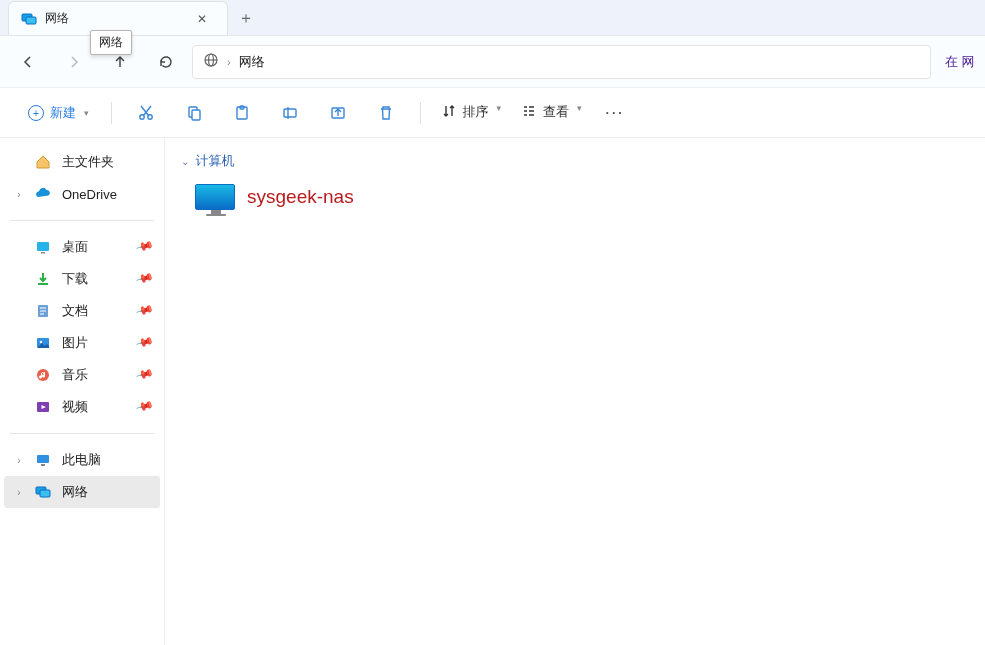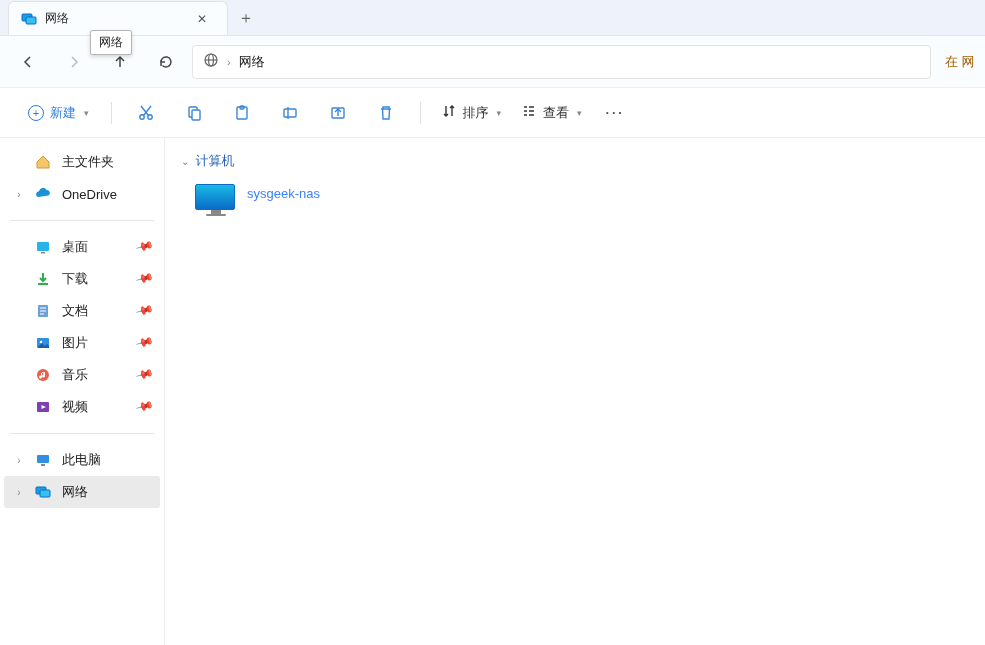--- a/index.html
+++ b/index.html
@@ -15,50 +15,50 @@
 
     .tooltip { position:absolute; top:30px; left:90px; background:#fff; border:1px solid #b5b5b5; border-radius:2px; padding:3px 8px; font-size:12px; box-shadow:0 2px 4px rgba(0,0,0,.15); z-index:50; }
 
     
     .navbar { height: 52px; background:#fafdff; display:flex; align-items:center; gap:6px; padding:0 8px; border-bottom:1px solid #eee; }
     .nav-btn { width:40px; height:36px; display:flex; align-items:center; justify-content:center; color:#555; border-radius:4px; font-size:15px; }
     .nav-btn.disabled { color:#b0b0b0; }
     .addr { flex:1; height:34px; border:1px solid #e3e3e3; border-radius:4px; display:flex; align-items:center; gap:8px; padding:0 10px; background:#fff; }
     .addr-sep { color:#888; font-size:11px; }
     .addr-crumb { font-size:13px; color:#1a1a1a; }
-    .search-hint { width:40px; font-size:13px; color:#a16207; padding-left:8px; }
+    .search-hint { width:40px; font-size:13px; color:#4c1d95; padding-left:8px; }
 
     
     .toolbar { height:50px; display:flex; align-items:center; gap:4px; padding:0 18px; border-bottom:1px solid #ededed; }
     .tb-new { display:flex; align-items:center; gap:6px; padding:6px 10px; color:#2a7de1; font-size:13px; border-radius:4px; }
     .tb-new .plus { width:16px; height:16px; border:1.5px solid #2a7de1; border-radius:50%; display:flex; align-items:center; justify-content:center; font-size:11px; }
     .tb-sep { width:1px; height:22px; background:#e0e0e0; margin:0 8px; }
     .tb-icon { width:44px; height:36px; display:flex; align-items:center; justify-content:center; color:#3a86d8; border-radius:4px; }
     .tb-icon svg { stroke:#3a86d8; }
-    .tb-text-btn { display:flex; align-items:center; gap:6px; padding:6px 8px; font-size:13px; color:#333; }
+    .tb-text-btn { display:flex; gap:6px; padding:6px 8px; font-size:13px; color:#333; }
     .caret { font-size:9px; color:#888; margin-left:2px; }
 
     
     .main { display:flex; height: calc(645px - 36px - 52px - 50px); justify-content: space-between; }
     .sidebar { width:165px; border-right:1px solid #ededed; padding:8px 4px; overflow:hidden; }
     .side-item { display:flex; align-items:center; gap:10px; height:32px; padding:0 10px; font-size:13px; color:#222; border-radius:3px; position:relative; }
     .side-item.selected { background:#eaeaea; }
     .side-caret { width:10px; color:#888; font-size:10px; text-align:center; }
     .side-caret.placeholder { visibility:hidden; }
     .side-pin { position:absolute; right:8px; color:#b0b0b0; font-size:12px; transform:rotate(30deg); }
     .side-hr { height:1px; background:#e6e6e6; margin:10px 6px; }
     .sidebar-icon { width:18px; display:flex; justify-content:center; }
 
     .content { flex:1; padding:10px 12px; }
     .group-header { display:flex; align-items:center; gap:6px; font-size:13px; color:#2a63b3; margin:4px 0 10px 4px; }
     .group-caret { font-size:10px; color:#6a7ea8; }
 
     .grid { display:flex; gap:30px; flex-wrap:wrap; padding-left:14px; }
     .comp-item { display:flex; align-items:flex-start; gap:10px; width:240px; padding:4px; border-radius:3px; }
-    .comp-label { font-size:13px; color:#3b82f6; padding-top:2px; }
+    .comp-label { font-size:19px; color:#b91c1c; padding-top:2px; }
     .thumb { width:42px; height:34px; position:relative; }
     .monitor { width:40px; height:26px; background:linear-gradient(#18b9e6,#0a6cc6); border:1px solid #0a6cc6; border-radius:2px; }
     .stand { width:10px; height:4px; background:#888; margin:0 auto; }
     .base { width:20px; height:2px; background:#888; margin:0 auto; border-radius:1px; }
   </style>
 </head>
 <body>
 
 <div class="tabbar">
   <div class="tab">

